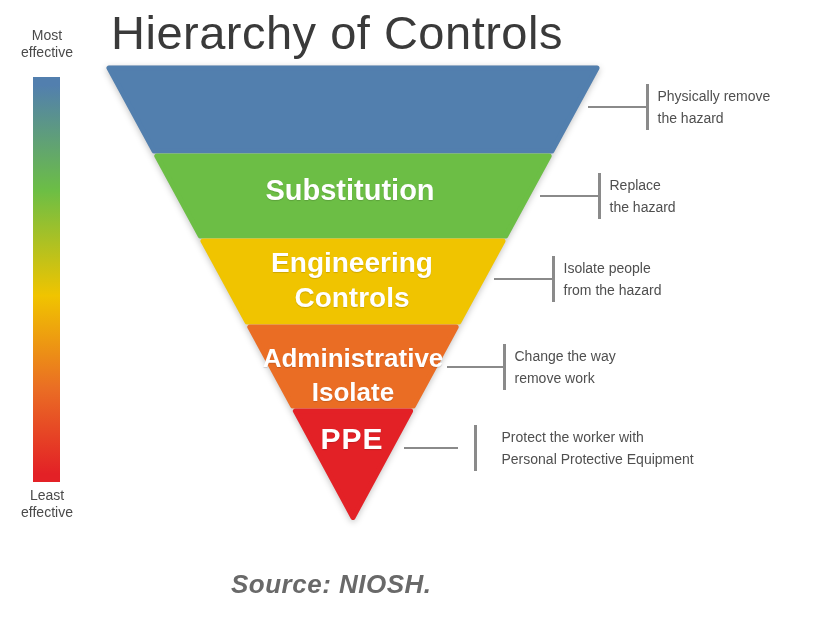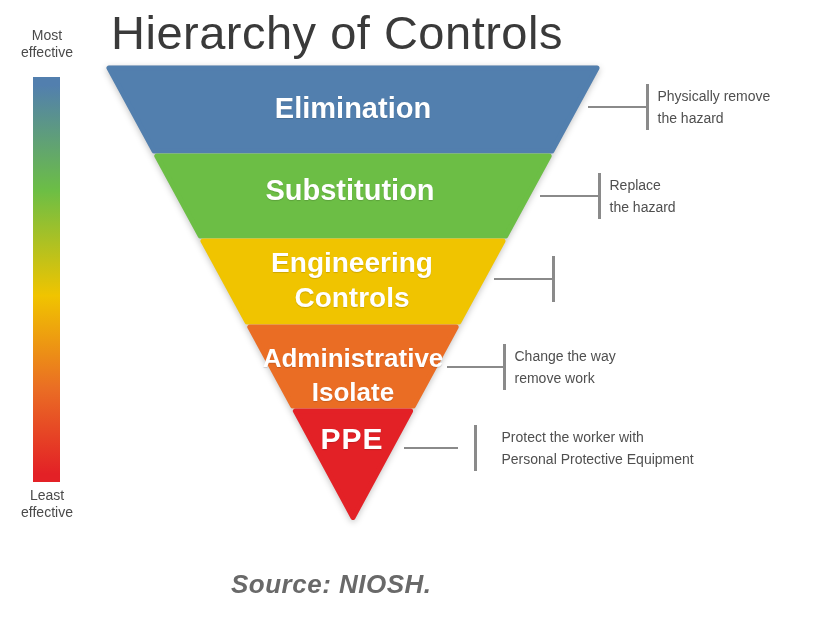--- a/index.html
+++ b/index.html
@@ -71,21 +71,20 @@
 
   <svg class="pyramid-svg" width="830" height="644" viewBox="0 0 830 644">
     <polygon points="109,68 597,68 353,517.5" stroke-width="5" stroke-linejoin="round" fill="#d8d8d8" stroke="#d8d8d8"></polygon>
     <polygon points="109,68 597,68 551.9,151 154.1,151" stroke-width="5" stroke-linejoin="round" fill="#527fae" stroke="#527fae"></polygon>
     <polygon points="156.8,156 549.2,156 505.7,236 200.3,236" stroke-width="5" stroke-linejoin="round" fill="#6cbe45" stroke="#6cbe45"></polygon>
     <polygon points="203,241 503,241 458.9,322 247.1,322" stroke-width="5" stroke-linejoin="round" fill="#f0c400" stroke="#f0c400"></polygon>
     <polygon points="249.8,327 456.2,327 413.3,406 292.7,406" stroke-width="5" stroke-linejoin="round" fill="#ea6d24" stroke="#ea6d24"></polygon>
     <polygon points="295.4,411 410.6,411 353,517.5" stroke-width="5" stroke-linejoin="round" fill="#e32126" stroke="#e32126"></polygon>
   </svg>
 
-  <div class="band-label l1">Elimination</div>
   <div class="band-label l2">Substitution</div>
   <div class="band-label l3">Engineering
 Controls</div>
   <div class="band-label l4">Administrative
 Isolate</div>
   <div class="band-label l5">PPE</div>
 
   <div class="annotation a1">
     <div class="conn-line" style="background: rgb(138, 138, 138);"></div>
     <div class="conn-tick" style="background: rgb(138, 138, 138);"></div>
@@ -94,20 +93,22 @@
   </div>
   <div class="annotation a2">
     <div class="conn-line" style="background: rgb(138, 138, 138);"></div>
     <div class="conn-tick" style="background: rgb(138, 138, 138);"></div>
     <div class="annotation-text">Replace
 the hazard</div>
   </div>
   <div class="annotation a3">
     <div class="conn-line" style="background: rgb(138, 138, 138);"></div>
     <div class="conn-tick" style="background: rgb(138, 138, 138);"></div>
+    <div class="annotation-text">Isolate people
+from the hazard</div>
   </div>
   <div class="annotation a4">
     <div class="conn-line" style="background: rgb(138, 138, 138);"></div>
     <div class="conn-tick" style="background: rgb(138, 138, 138);"></div>
     <div class="annotation-text">Change the way
 remove work</div>
   </div>
   <div class="annotation a5">
     <div class="conn-line" style="background: rgb(138, 138, 138);"></div>
     <div class="conn-tick" style="background: rgb(138, 138, 138);"></div>

